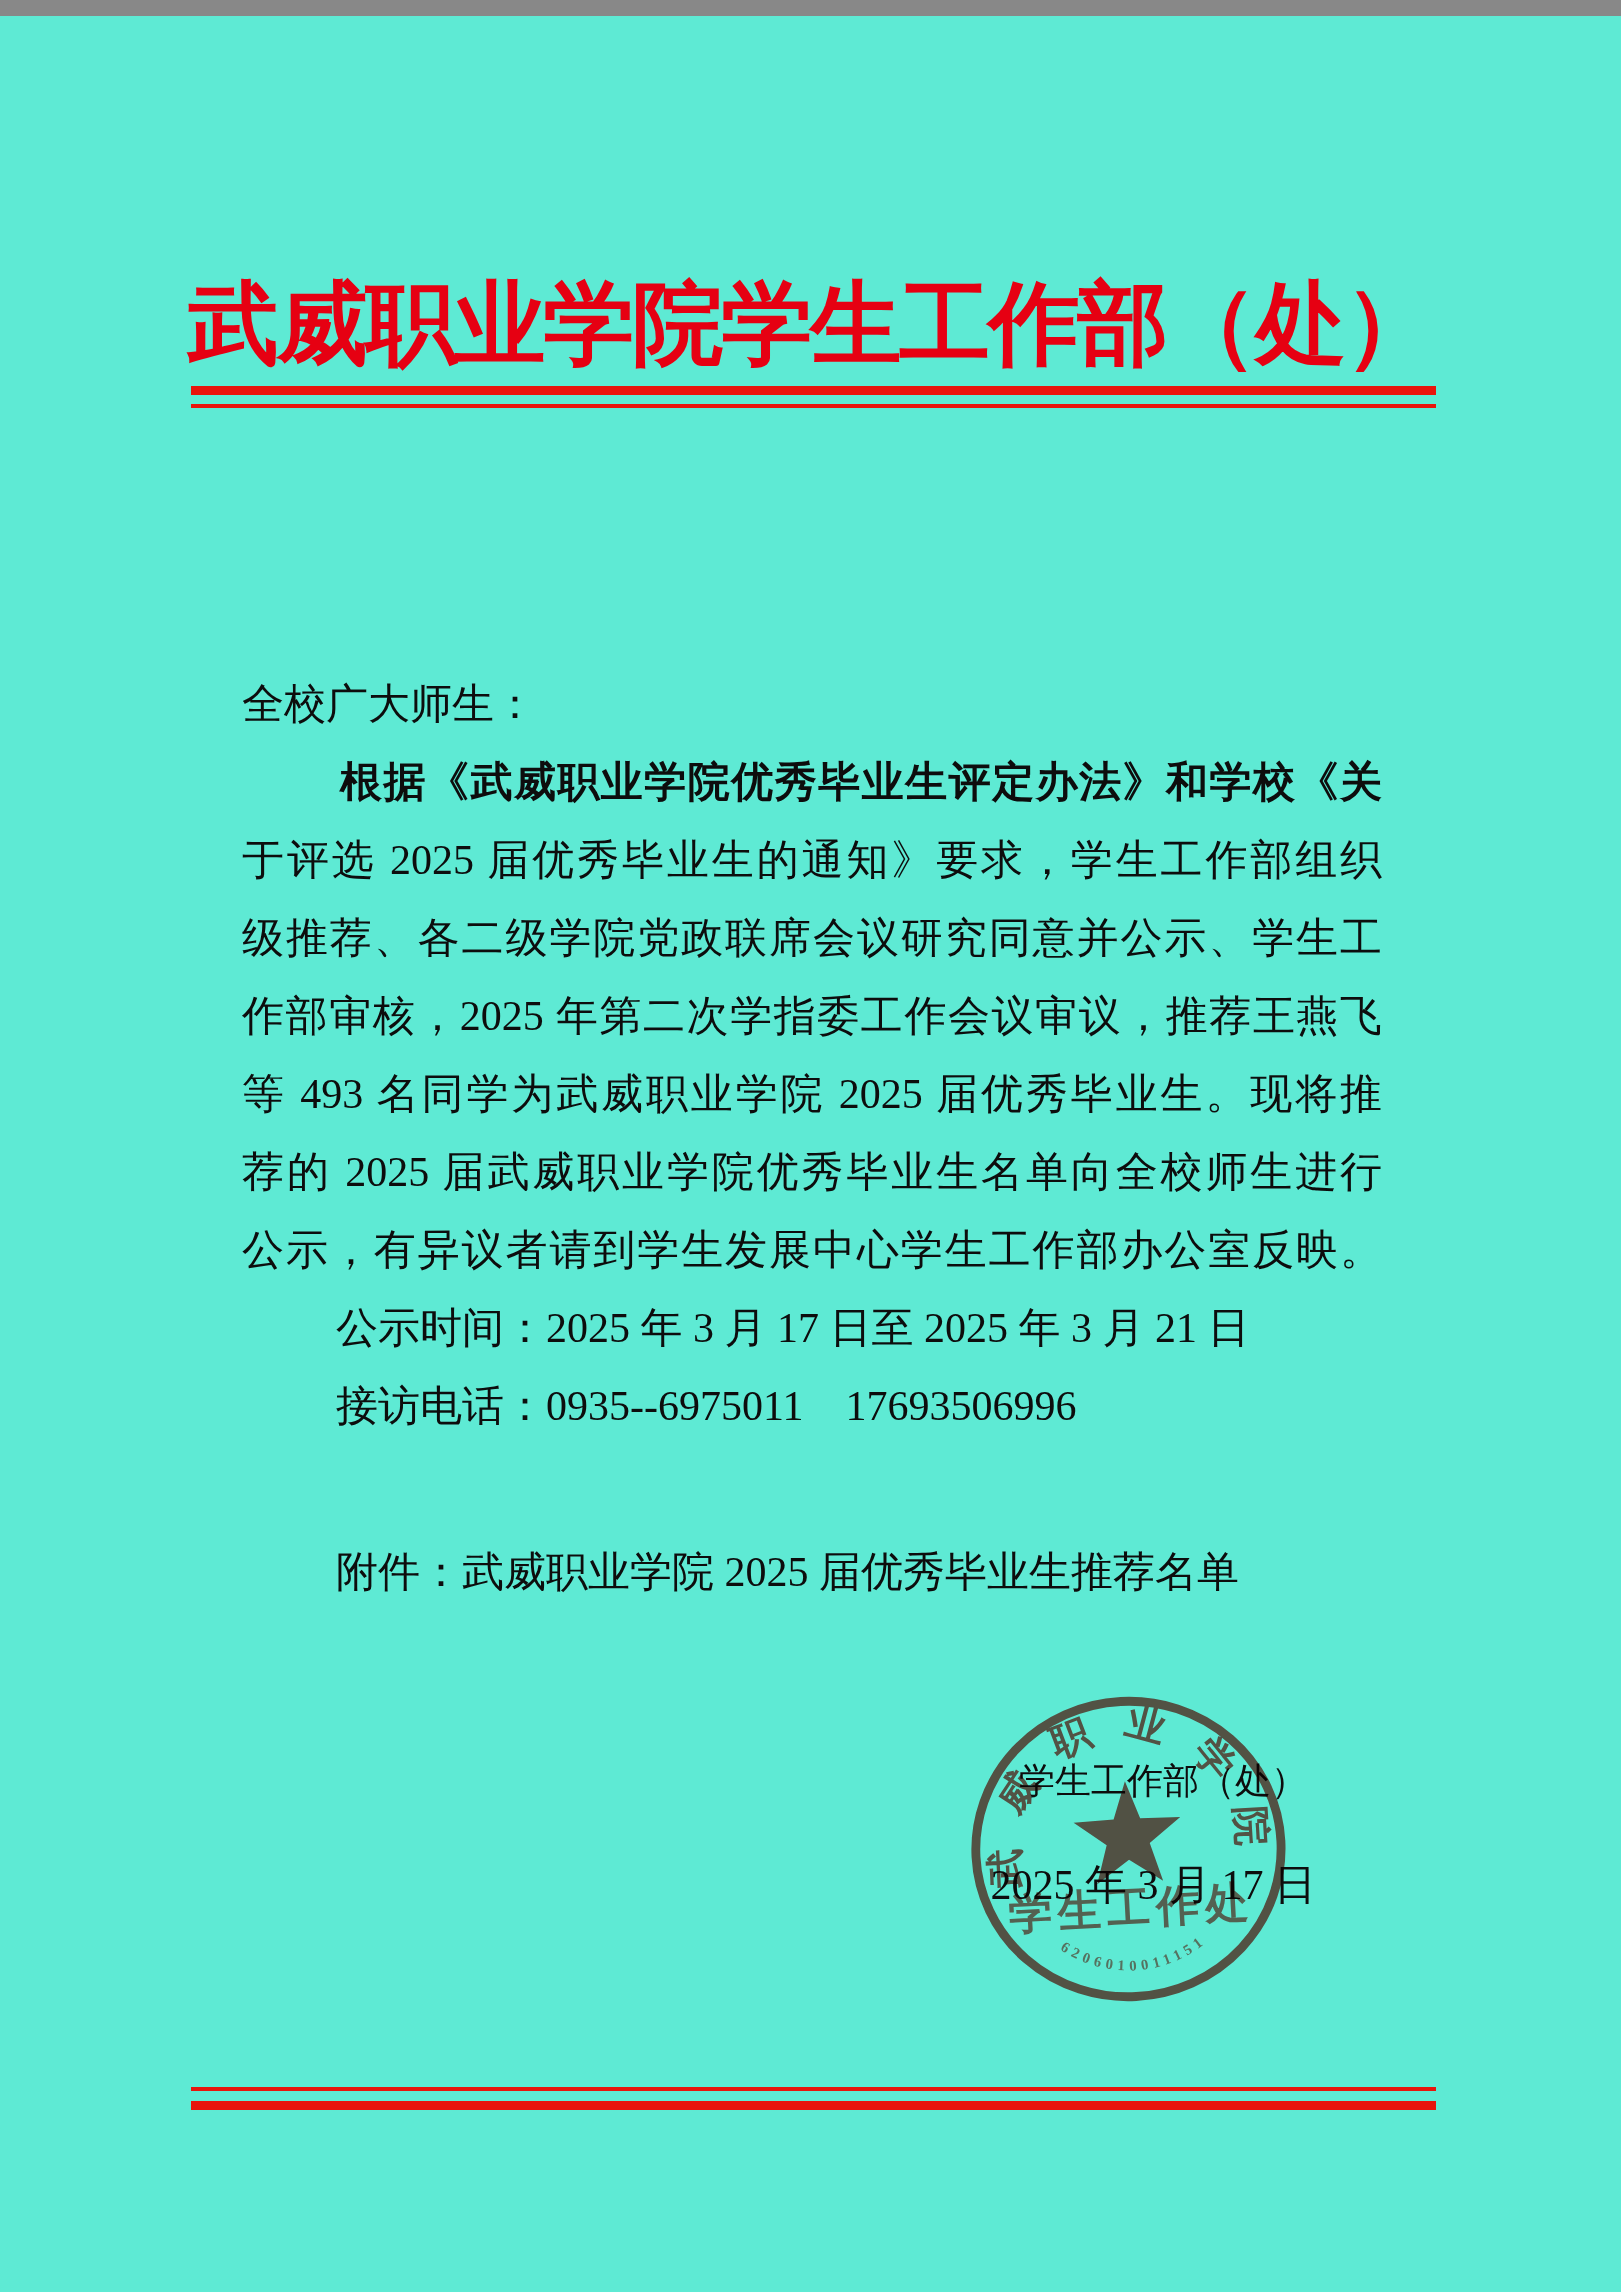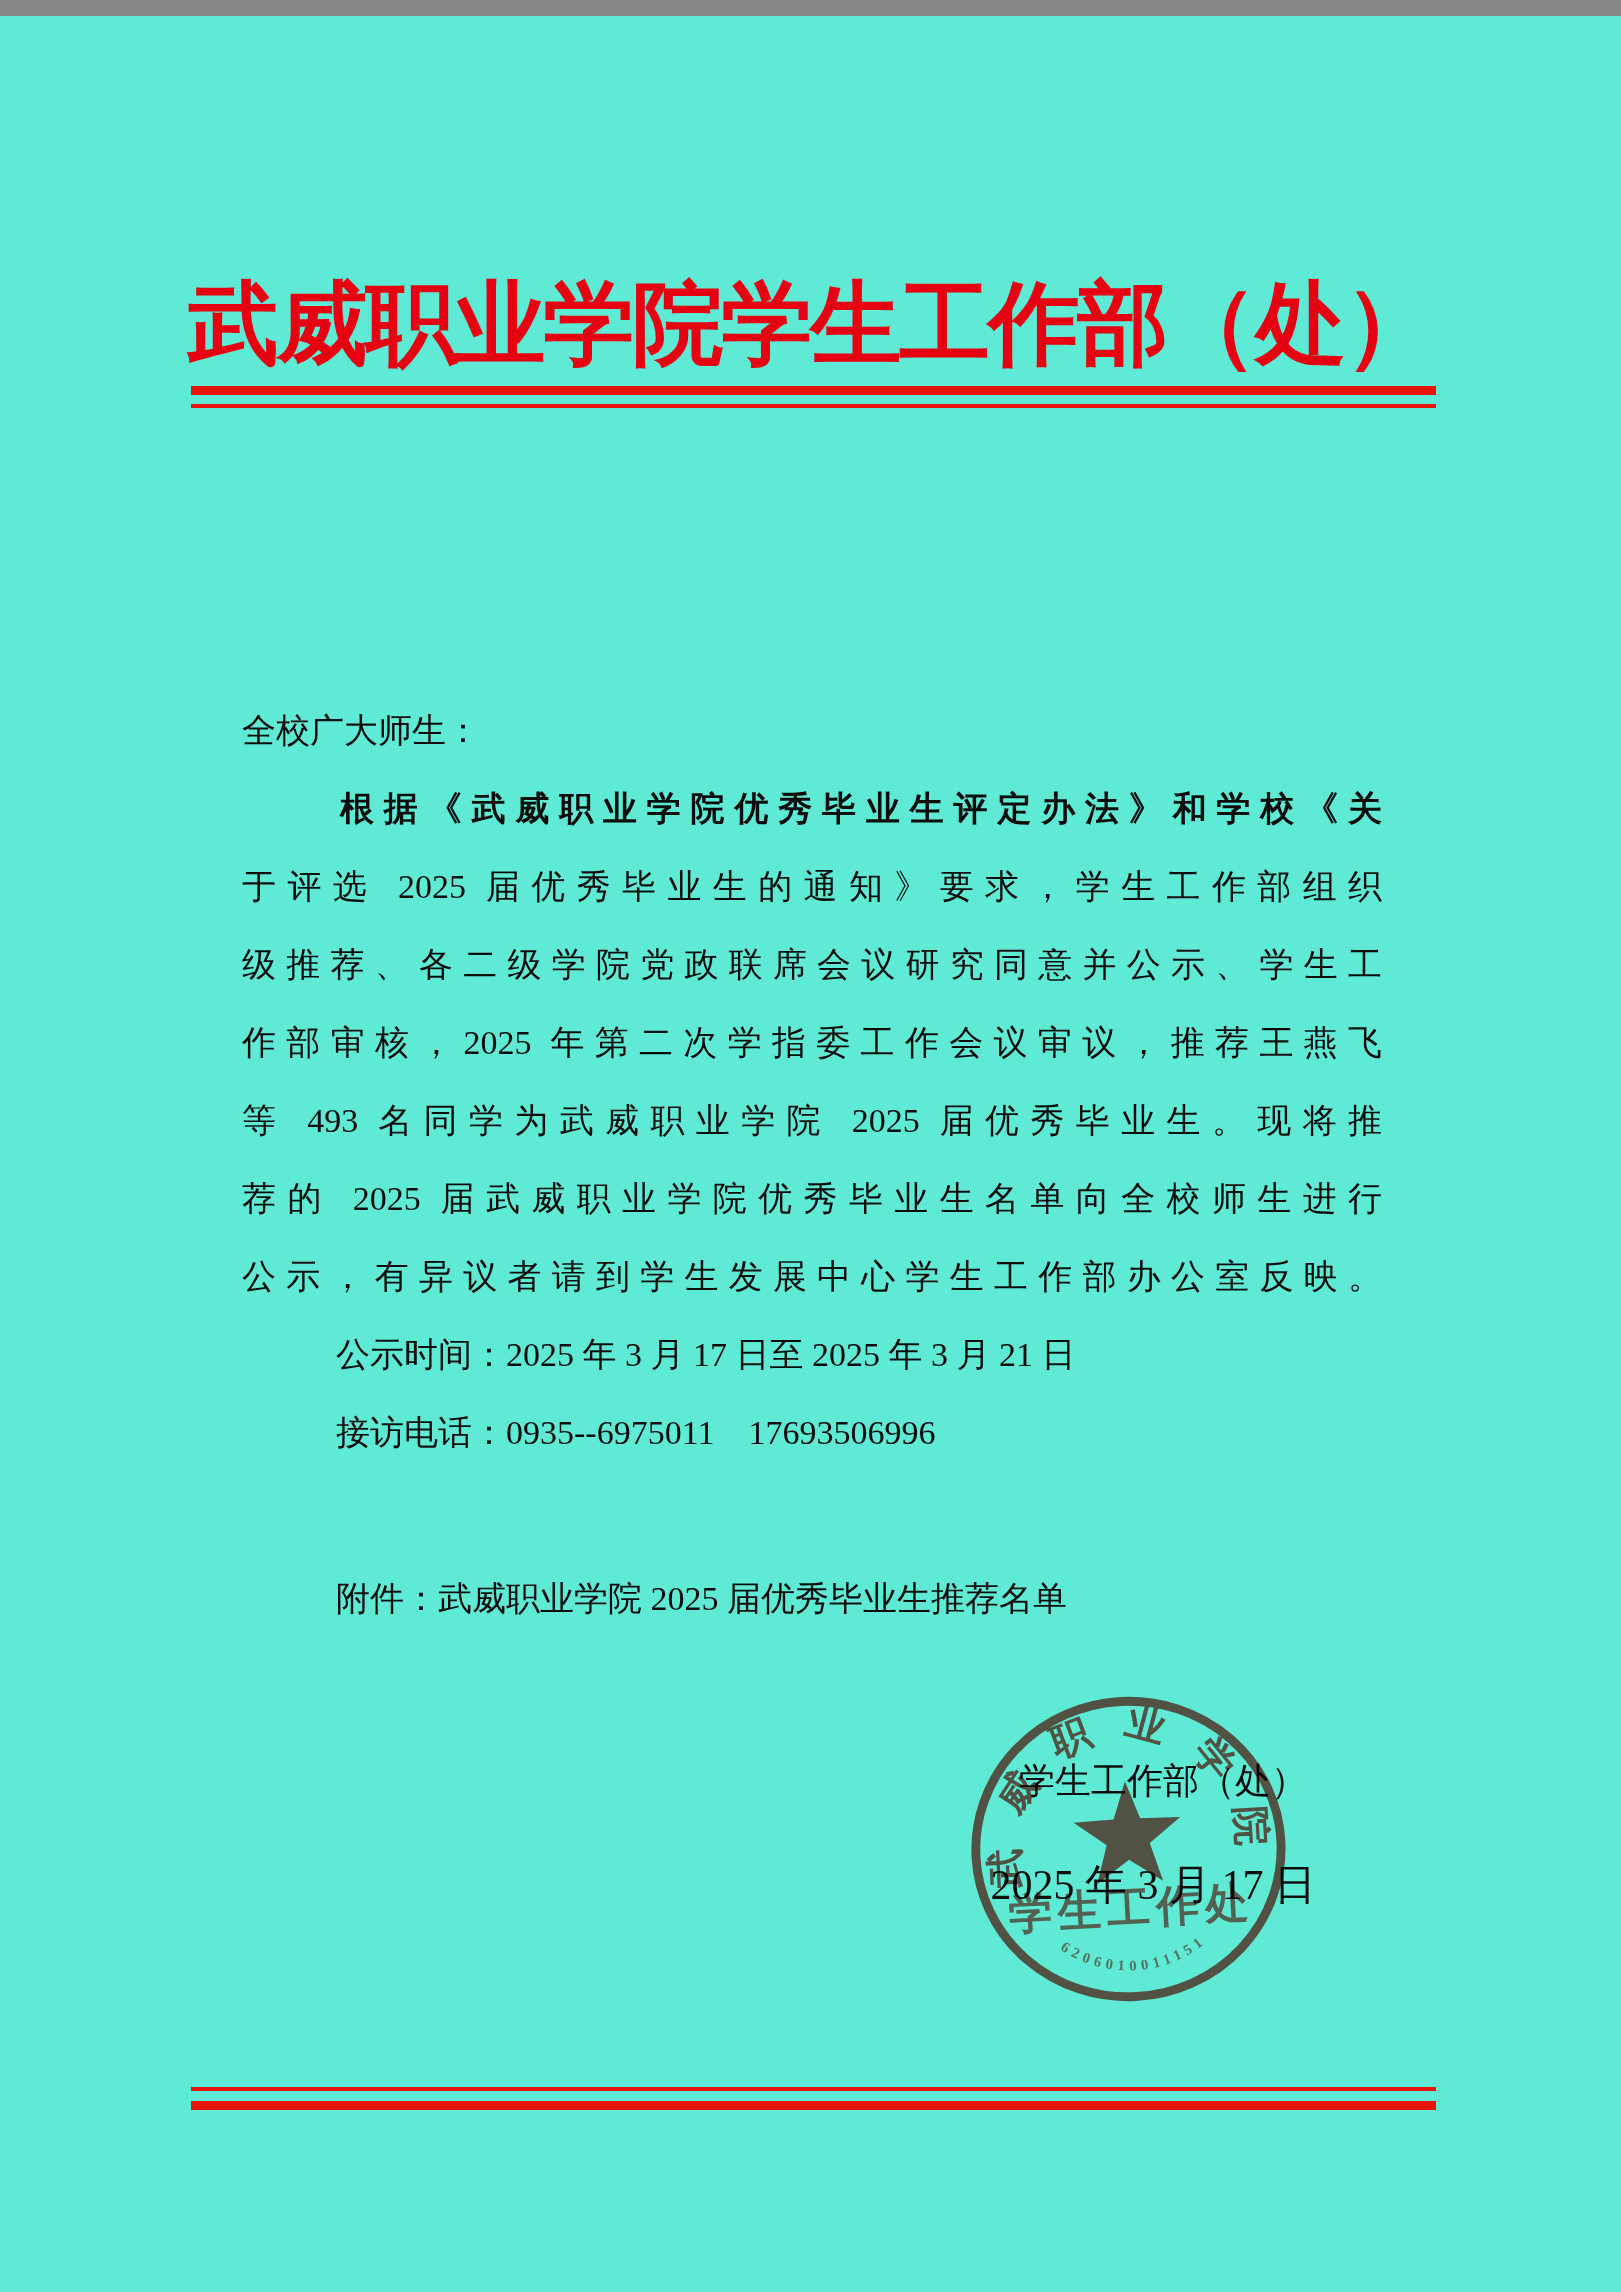--- a/index.html
+++ b/index.html
@@ -40,23 +40,23 @@
     font-size: 56px;
     font-weight: 700;
     line-height: 111px;
     letter-spacing: 2.9px;
     color: #000;
   }
 
   
   .body-block {
     position: absolute;
-    top: 676px; left: 242px;
+    top: 649px; left: 242px;
     width: 1140px;
-    font-size: 34px;
+    font-size: 42px;
   }
   .body-line {
     height: 78px;
     line-height: 78px;
     white-space: pre-wrap;
     text-align: left;
   }
   .body-line.justified {
     text-align: justify;
     text-align-last: justify;

